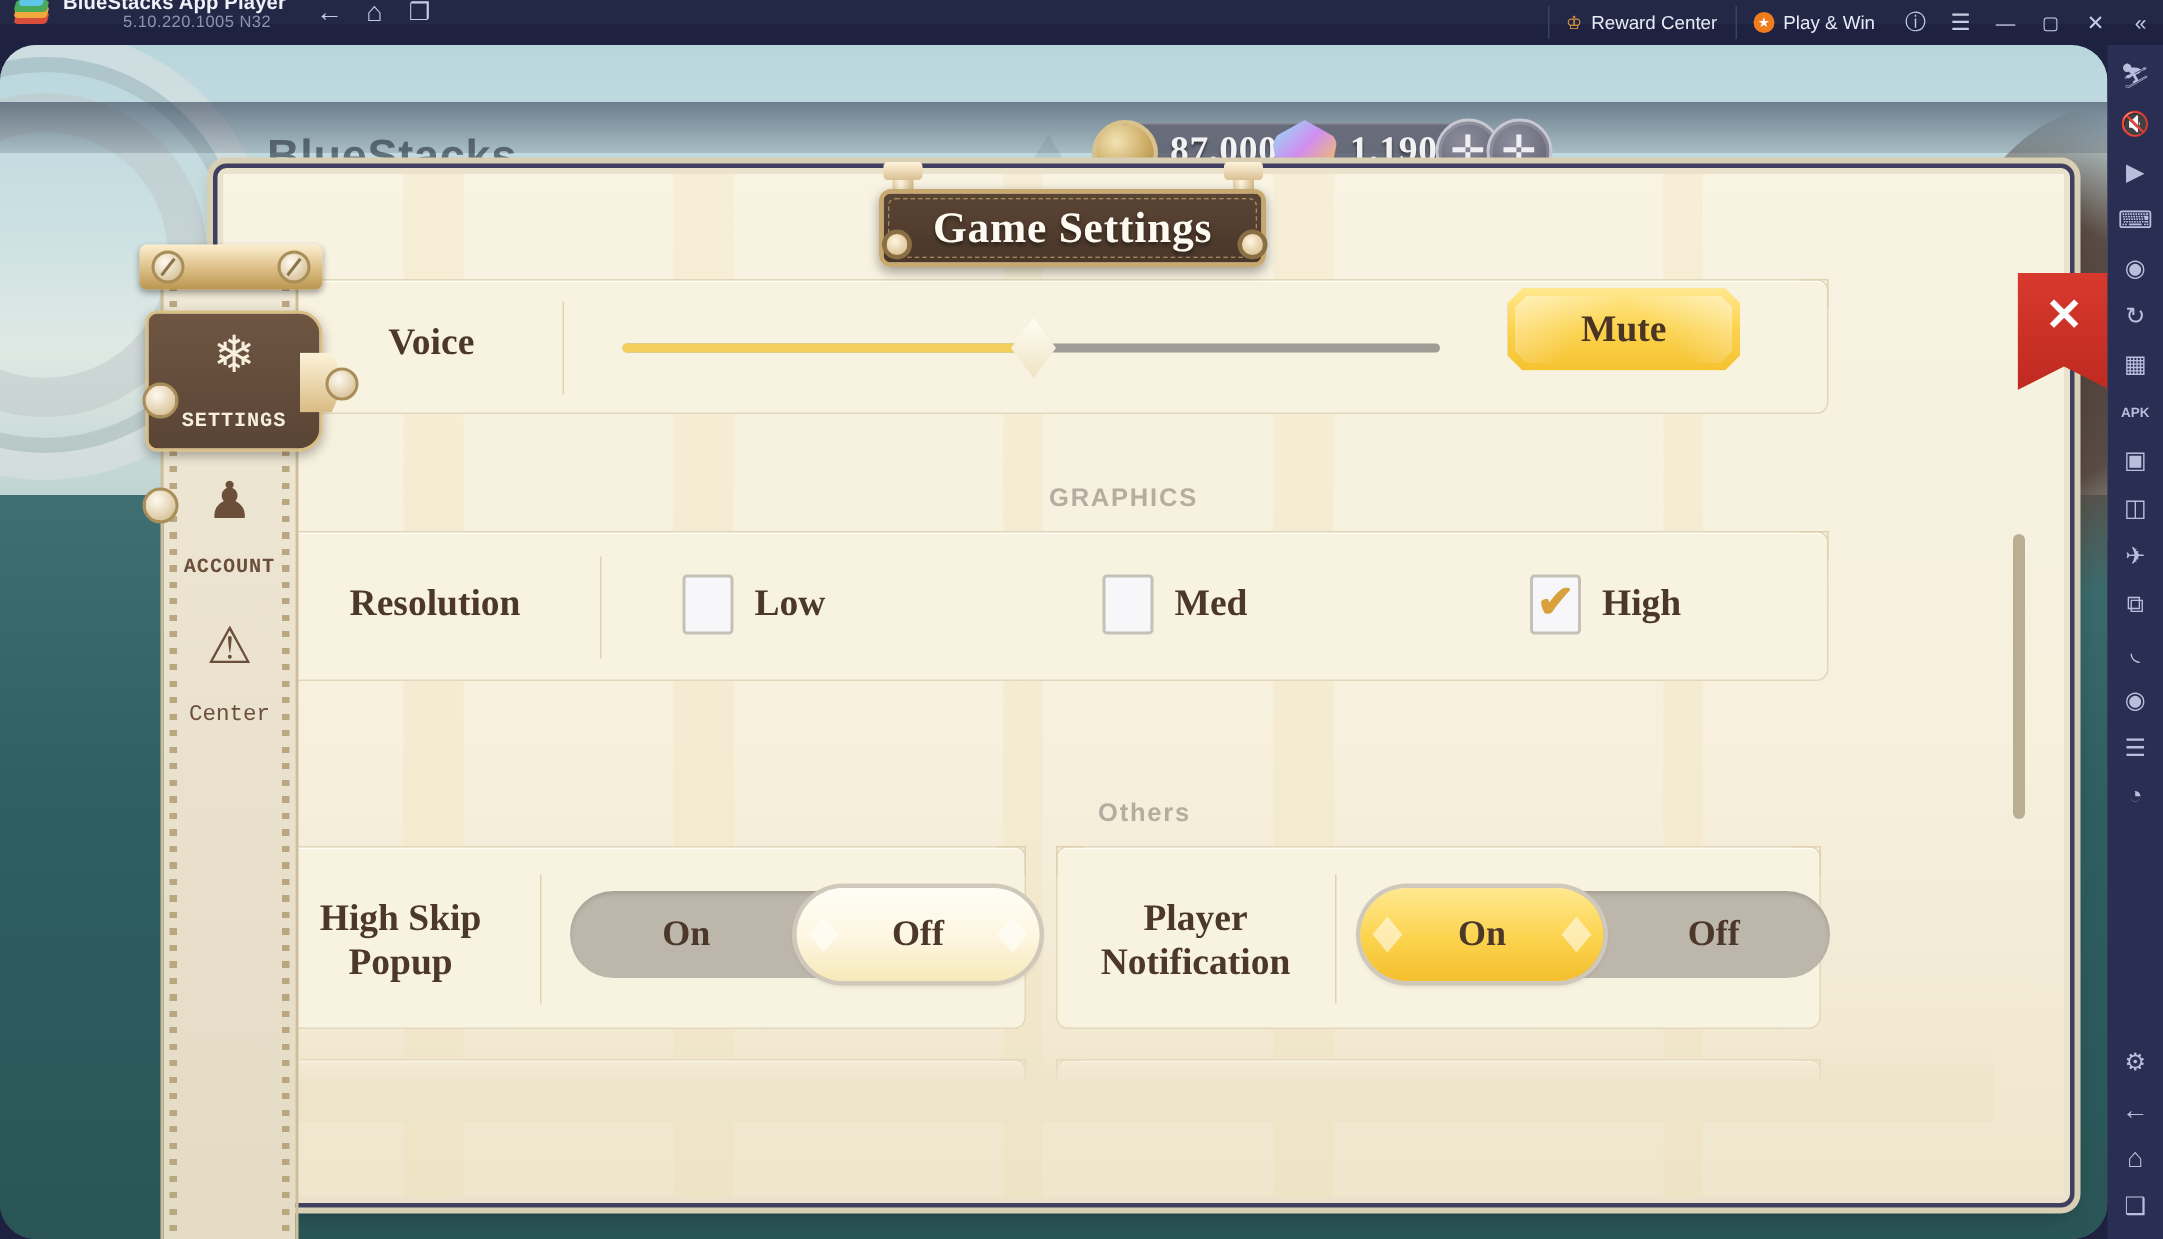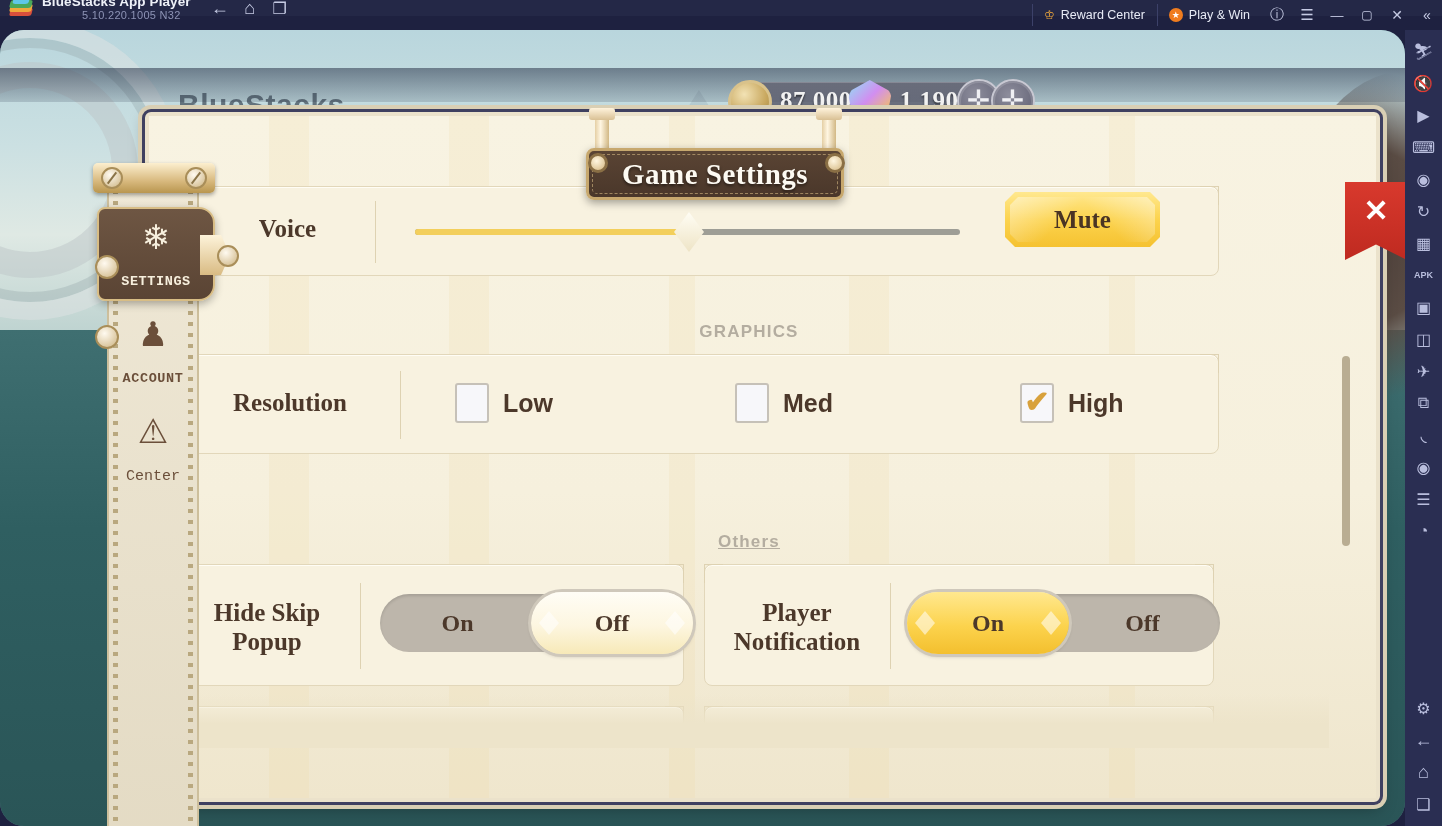--- a/index.html
+++ b/index.html
@@ -235,24 +235,24 @@
   #graphics-title{ position:absolute; left:0; top:146px; width:1160px; }
   #res-card{ position:absolute; left:5px; top:178px; width:1045px; height:100px; }
   #res-label{ position:absolute; left:20px; top:34px; width:190px; }
   #res-sep{ left:225px; top:16px; height:68px; }
   .opt{ position:absolute; top:28px; display:flex; align-items:center; gap:14px; }
   .cbox{
     width:34px;height:40px; background:#f7f7fa; border:2px solid #c6c1b8; border-radius:3px;
     display:flex;align-items:center;justify-content:center;
   }
   .check{ color:#d8a13c; font-size:30px; font-weight:bold; line-height:1; margin-top:-3px;}
-  .opt-label{ font-family:Liberation Sans, sans-serif; font-weight:bold; font-size:25px; color:#4c382a;}
-
-  
-  #others-title{ position:absolute; left:0; top:356px; width:1160px;text-decoration:underline; }
+  .opt-label{ font-family:Liberation Serif, serif; font-weight:bold; font-size:25px; color:#4c382a;}
+
+  
+  #others-title{ position:absolute; left:14px; top:356px; width:1160px; }
   .toggle-card{ position:absolute; top:388px; width:510px; height:122px; }
   #card-hide{ left:5px; }
   #card-notif{ left:535px; }
   .tc-label{ position:absolute; left:12px; top:34px; width:160px; }
   .tc-sep{ top:18px; height:86px; }
   .switch{
     position:absolute; top:29px; width:310px; height:58px; border-radius:29px;
     background:#bdb6ab; display:flex; align-items:center;
     box-shadow:0 2px 3px rgba(0,0,0,.12) inset;
   }
@@ -310,21 +310,21 @@
     background:linear-gradient(90deg,#e5cfa4,#fff6e2 40%,#d2b885);
     border-radius:3px;
   }
   #hanger-l{ left:57px; }
   #hanger-r{ left:284px; }
   .hanger-cap{
     position:absolute; top:-4px; left:-6px; width:26px; height:12px; border-radius:3px;
     background:linear-gradient(180deg,#fff3dc,#d9c094);
   }
   #banner-plate{
-    position:absolute; left:48px; top:36px; width:258px; height:52px;
+    position:absolute; left:48px; top:14px; width:258px; height:52px;
     background:linear-gradient(180deg,#5a4434,#4a372a);
     border:3px solid #c7a86e; border-radius:8px;
     display:flex; align-items:center; justify-content:center;
     box-shadow:0 3px 8px rgba(0,0,0,.35);
   }
   #banner-plate:before{
     content:""; position:absolute; inset:3px; border:1px dashed rgba(214,186,130,.6); border-radius:5px;
   }
   #banner-title{
     font-family:"Liberation Serif",serif; font-weight:bold; font-size:29px; color:#fdfaf2;
@@ -483,21 +483,21 @@
               <span class="cbox">
                 <span class="check">✔</span>
               </span>
               <span class="opt-label">High</span>
             </div>
           </div>
 
           <div class="section-title" id="others-title">Others</div>
 
           <div class="card toggle-card" id="card-hide">
-            <div class="row-label tc-label"><span>Hide Skip</span><br><span>Popup</span></div>
+            <div class="row-label tc-label"><span>High Skip</span><br><span>Popup</span></div>
             <div class="vsep tc-sep" style="left:185px"></div>
             <div class="switch" style="left:205px">
               <span class="sw-text">On</span>
               <span class="sw-text" style="visibility:hidden">Off</span>
               <span class="knob off-pos">
                 <span class="knob-text">Off</span>
               </span>
             </div>
           </div>
 

